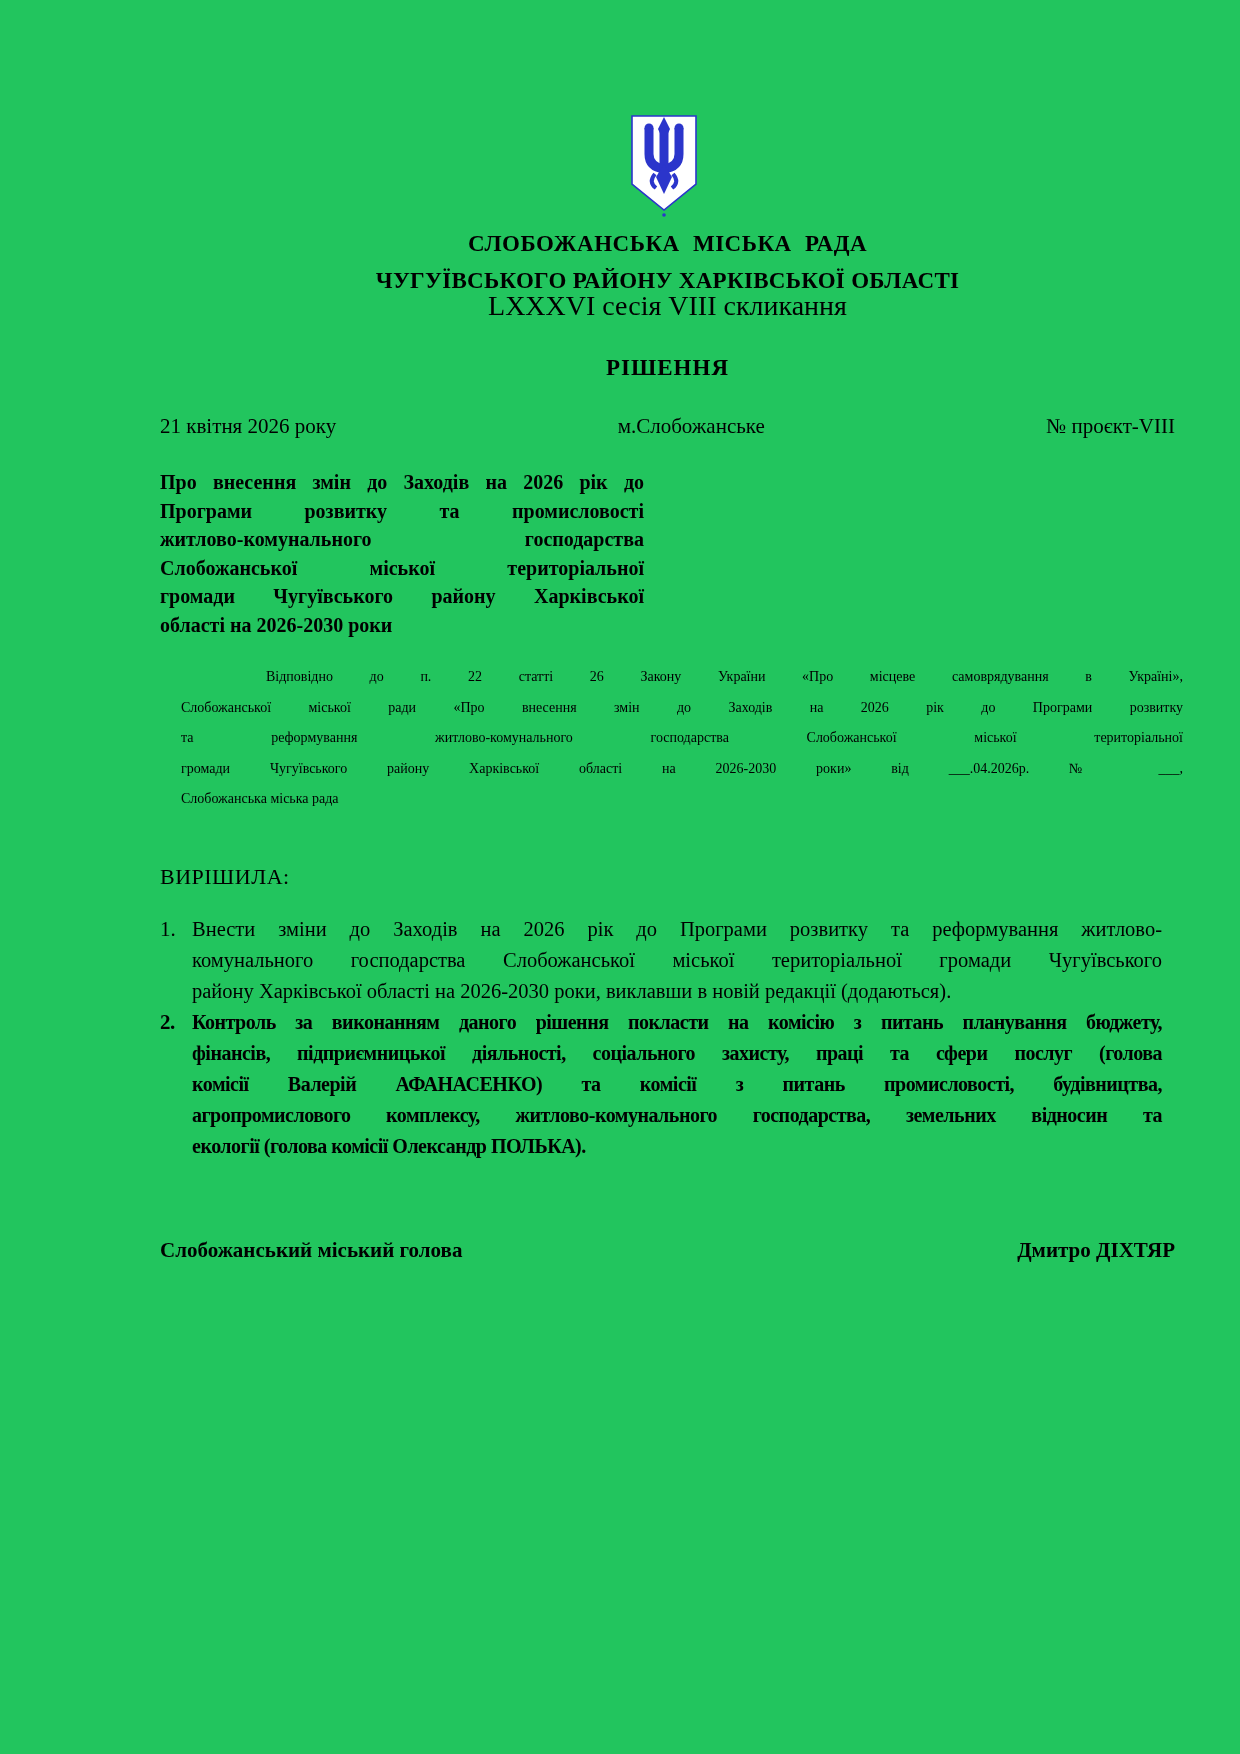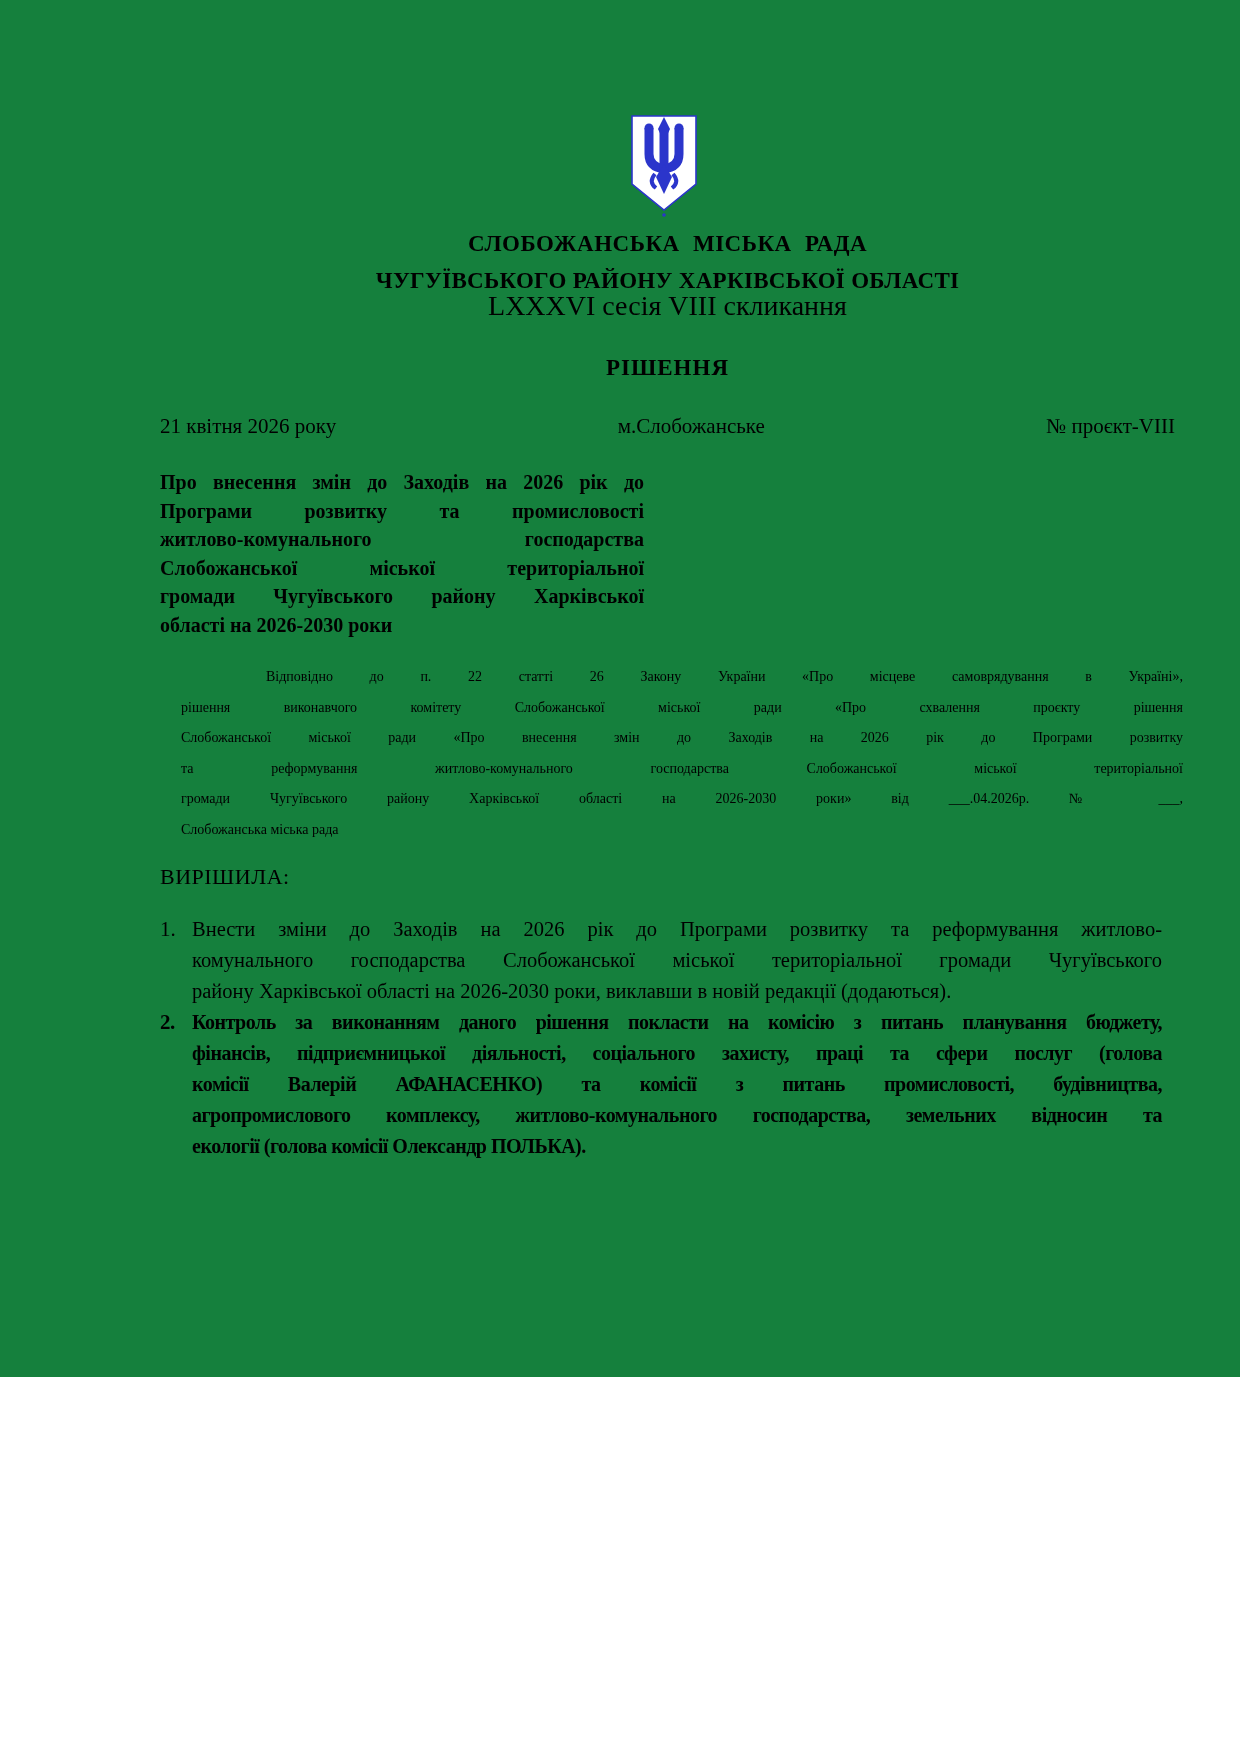--- a/index.html
+++ b/index.html
@@ -1,19 +1,19 @@
 <!DOCTYPE html>
 <html><head>
 <meta charset="utf-8">
 <style>
   html,body{margin:0;padding:0;background:#ffffff;}
   .page{
     position:relative;
-    width:1240px;height:1377px;
-    background:#15803d;
+    width:1240px;height:1754px;
+    background:#22c55e;
     font-family:"Liberation Serif","DejaVu Serif",serif;
     color:#000;
     overflow:hidden;
   }
   .abs{position:absolute;}
   
   .emblem{left:630px;top:114px;width:68px;height:106px;}
   
   .hdr{left:160px;width:1015px;text-align:center;}
   .hdr-l1{top:231px;font-size:23px;font-weight:bold;letter-spacing:.5px;word-spacing:7px;}
@@ -84,21 +84,20 @@
     <div class="ln">Про внесення змін до Заходів на 2026 рік до</div>
     <div class="ln">Програми розвитку та промисловості</div>
     <div class="ln">житлово-комунального господарства</div>
     <div class="ln">Слобожанської міської територіальної</div>
     <div class="ln">громади Чугуївського району Харківської</div>
     <div class="ln last">області на 2026-2030 роки</div>
   </div>
 
   <div class="abs preamble">
     <div class="ln first">Відповідно до п. 22 статті 26 Закону України «Про місцеве самоврядування в Україні»,</div>
-    <div class="ln">рішення виконавчого комітету Слобожанської міської ради «Про схвалення проєкту рішення</div>
     <div class="ln">Слобожанської міської ради «Про внесення змін до Заходів на 2026 рік до Програми розвитку</div>
     <div class="ln">та реформування житлово-комунального господарства Слобожанської міської територіальної</div>
     <div class="ln">громади Чугуївського району Харківської області на 2026-2030 роки» від ___.04.2026р. № ___,</div>
     <div class="ln last">Слобожанська міська рада</div>
   </div>
 
   <div class="abs resolved">ВИРІШИЛА:</div>
 
   <div class="abs item item1">
     <span class="num">1.</span>
@@ -113,14 +112,18 @@
     <span class="num">2.</span>
     <div class="lines">
       <div class="ln">Контроль за виконанням даного рішення покласти на комісію з питань планування бюджету,</div>
       <div class="ln">фінансів, підприємницької діяльності, соціального захисту, праці та сфери послуг (голова</div>
       <div class="ln">комісії  Валерій АФАНАСЕНКО) та комісії з питань промисловості, будівництва,</div>
       <div class="ln">агропромислового комплексу, житлово-комунального господарства, земельних відносин та</div>
       <div class="ln last">екології (голова комісії Олександр ПОЛЬКА).</div>
     </div>
   </div>
 
+  <div class="abs sig-row">
+    <span>Слобожанський міський голова</span>
+    <span>Дмитро ДІХТЯР</span>
+  </div>
 
 </div>
 
 </body></html>

